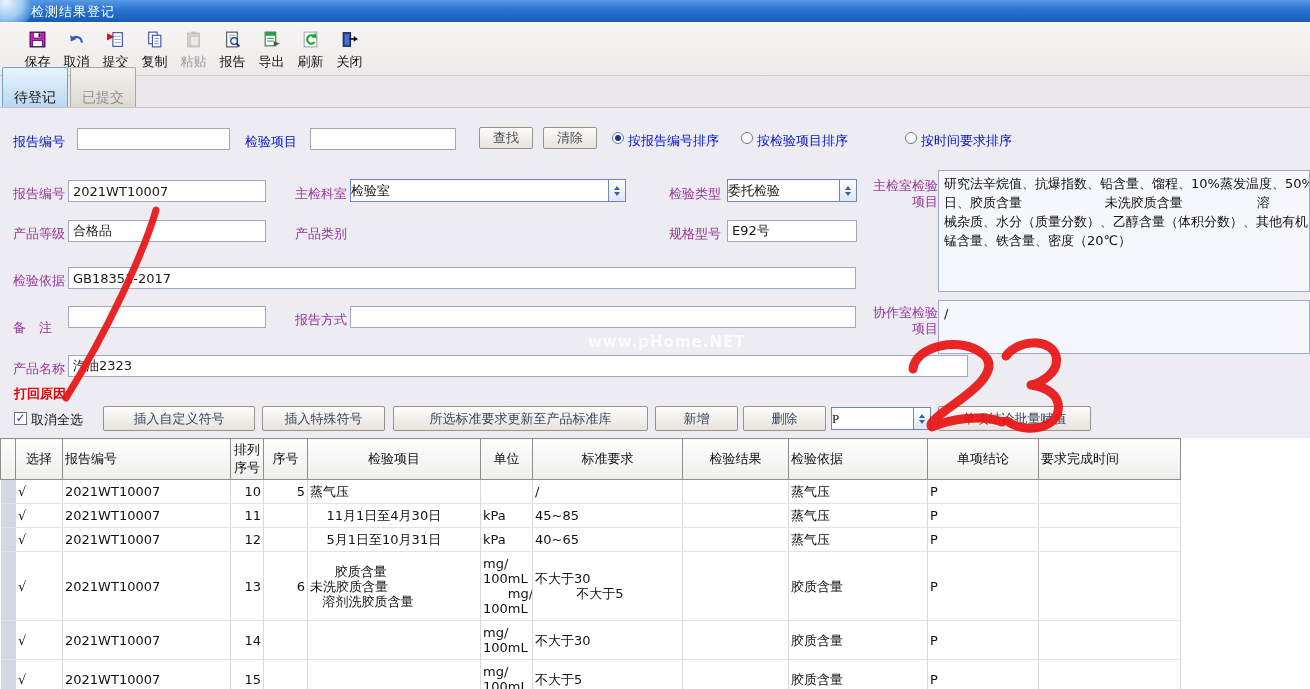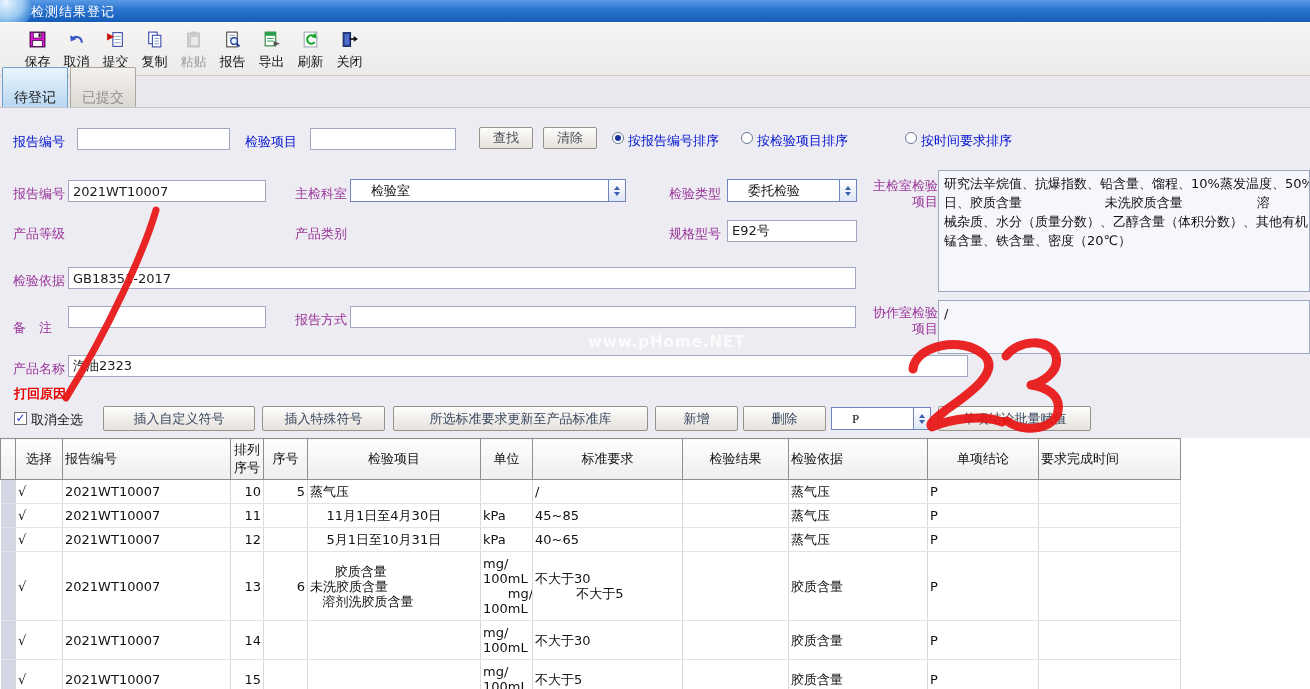--- a/index.html
+++ b/index.html
@@ -39,21 +39,21 @@
   .plabel { position:absolute; font-size:13px; color:#993399; white-space:nowrap; }
   .plabel.multiline { white-space:normal; word-break:break-all; text-align:right; line-height:16px; }
   .rlabel { position:absolute; font-size:13px; color:#e80000; font-weight:bold; white-space:nowrap; }
   .field { position:absolute; height:22px; background:#ffffff; border:1px solid #9fa8c0;
     font-size:13px; color:#1a1a1a; padding:2px 4px;
     font-family:"DejaVu Sans","Liberation Sans",sans-serif; }
   .tarea { position:absolute; background:#f6f7fc; border:1px solid #9fa8c0; font-size:13px;
     color:#111; padding:3px 5px; white-space:pre; overflow:hidden; line-height:19px; }
   .combo { position:absolute; height:23px; background:#fff; border:1px solid #6d86c2;
     display:flex; align-items:center; }
-  .combo-value { flex:1; font-size:13px; color:#111; padding-left:20px; white-space:nowrap; overflow:hidden;font-family:Liberation Serif, serif; }
+  .combo-value { flex:1; font-size:13px; color:#111; padding-left:0; white-space:nowrap; overflow:hidden;font-family:Liberation Serif, serif; }
   .stepper { width:17px; height:100%; border-left:1px solid #6d86c2;
     background:linear-gradient(#ffffff,#dfe6f5); display:flex; flex-direction:column;
     align-items:center; justify-content:center; gap:2px; }
   .stepper i { display:block; width:0; height:0; border-left:3px solid transparent; border-right:3px solid transparent; }
   .stepper .up { border-bottom:4px solid #3a5fae; }
   .stepper .dn { border-top:4px solid #3a5fae; }
   .btn { position:absolute; height:25px; background:linear-gradient(#fdfdfc,#e6e2dc);
     border:1px solid #97928a; border-radius:2px; font-size:13px; color:#37465e;
     text-align:center; display:flex; align-items:center; justify-content:center; cursor:default; white-space:nowrap; }
   .sbtn { height:22px; color:#4a4a55; }
@@ -227,20 +227,21 @@
           <i class="dn"></i>
         </span>
     </div>
     <span class="plabel multiline" style="left:872px;top:70px;width:66px">主检室检验项目</span>
     <div class="tarea" style="left:938px;top:62px;width:372px;height:122px">研究法辛烷值、抗爆指数、铅含量、馏程、10%蒸发温度、50%蒸
 日、胶质含量                    未洗胶质含量                  溶
 械杂质、水分（质量分数）、乙醇含量（体积分数）、其他有机
 锰含量、铁含量、密度（20℃）</div>
 
     <span class="plabel" style="left:13px;top:117px">产品等级</span>
+    <input class="field" style="left: 68px; top: 112px; width: 198px;" value="合格品">
     <span class="plabel" style="left:295px;top:117px">产品类别</span>
     <span class="plabel" style="left:669px;top:117px">规格型号</span>
     <input class="field" style="left: 727px; top: 112px; width: 130px;" value="E92号">
 
     <span class="plabel" style="left:13px;top:164px">检验依据</span>
     <input class="field" style="left: 68px; top: 159px; width: 788px;" value="GB18351-2017">
 
     <span class="plabel" style="left:13px;top:211px">备　注</span>
     <input class="field" style="left: 68px; top: 198px; width: 198px;" value="">
     <span class="plabel" style="left:295px;top:203px">报告方式</span>

